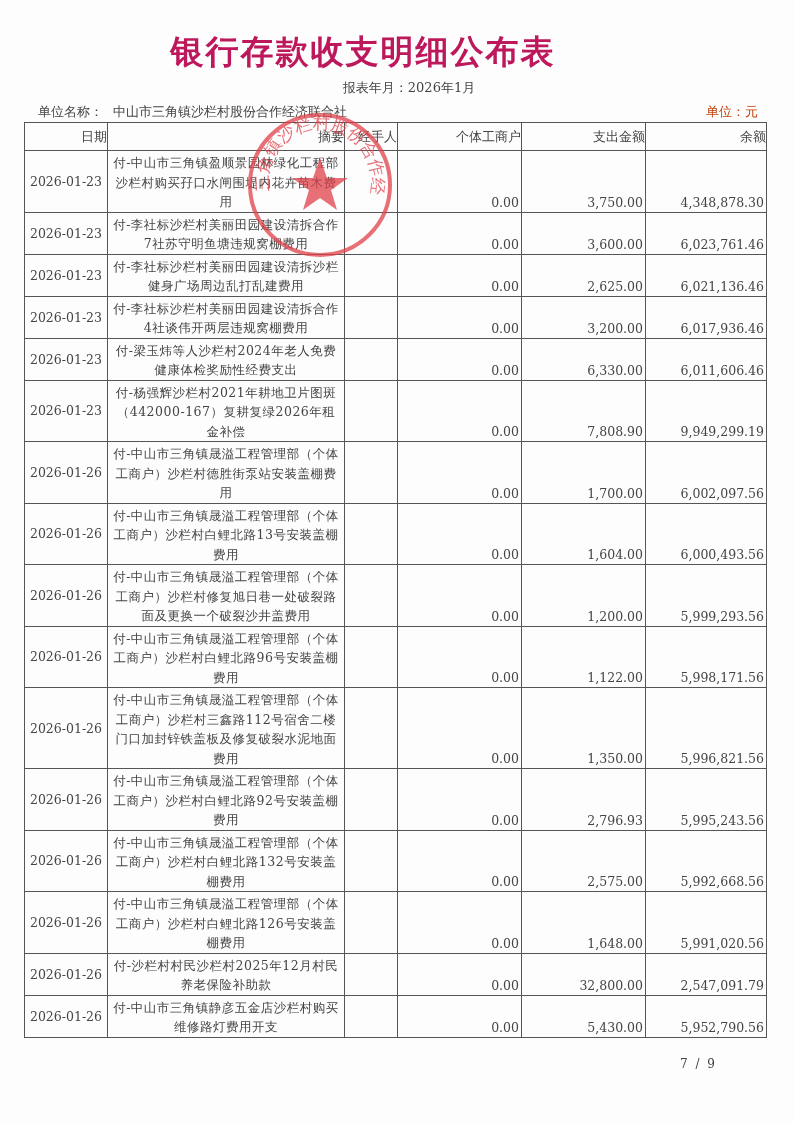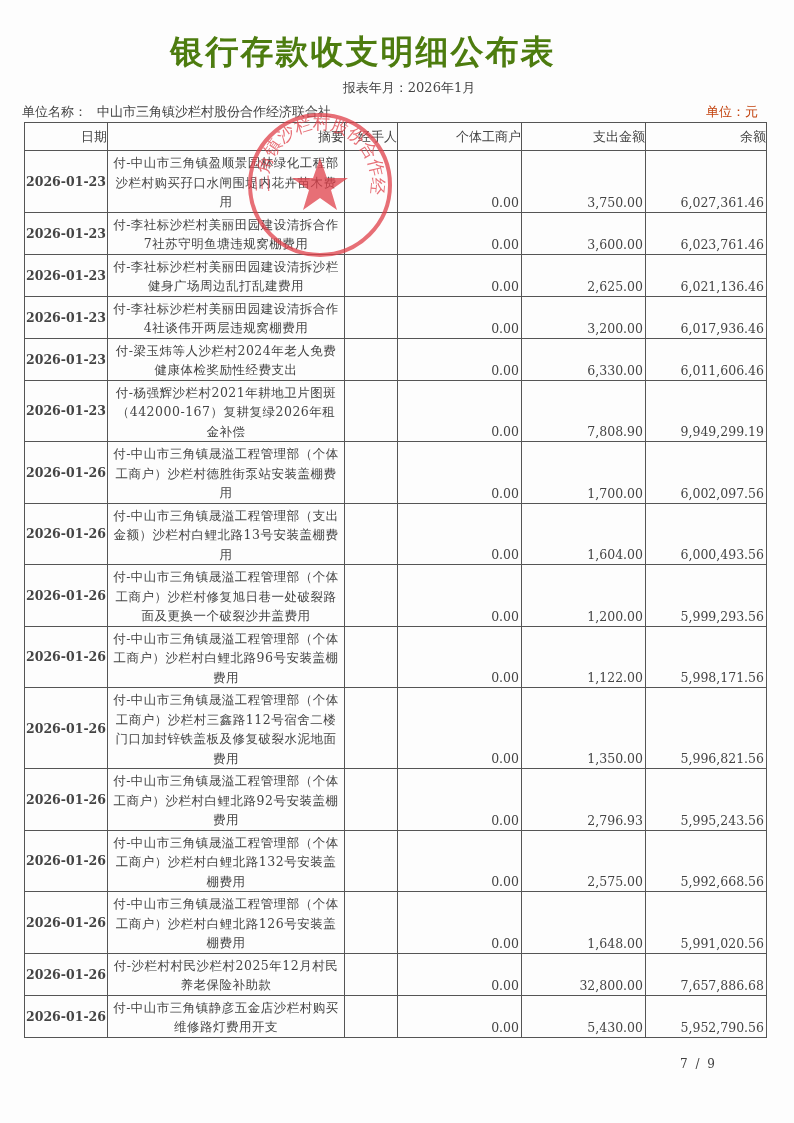--- a/index.html
+++ b/index.html
@@ -3,38 +3,38 @@
 <meta charset="utf-8">
 <style>
   html, body { margin:0; padding:0; }
   body {
     width:794px; height:1123px; background:#fdfdfd; position:relative; overflow:hidden;
     font-family:"DejaVu Serif", "Liberation Serif", serif; color:#333;
   }
   .title {
     position:absolute; top:30px; left:0; width:726px; text-align:center;
     font-family:"DejaVu Sans", "Liberation Sans", sans-serif;
-    font-size:33px; font-weight:bold; letter-spacing:2px; color:#4d7c0f;
+    font-size:33px; font-weight:bold; letter-spacing:2px; color:#be185d;
   }
   .period {
     position:absolute; top:79px; left:0; width:794px; text-align:center;
     font-size:13px; color:#444; padding-left:24px; box-sizing:border-box;
   }
   .unit-name { position:absolute; top:103px; left:22px; font-size:13px; color:#444; }
-  .unit-name .lbl { margin-right:10px; }
+  .unit-name .lbl { margin-right:10px;margin-left:16px; }
   .unit-right { position:absolute; top:103px; right:36px; font-size:13px; color:#c2410c; }
   table {
     position:absolute; top:122px; left:24px; border-collapse:collapse;
     table-layout:fixed; width:742px;
   }
   td, th {
     border:1px solid #555; font-size:12px; color:#444; font-weight:normal; padding:0;
   }
   th { height:27px; text-align:right; font-size:13px; }
-  td.date { text-align:center; vertical-align:middle; font-size:12.5px;font-weight:bold; }
+  td.date { text-align:center; vertical-align:middle; font-size:12.5px; }
   td.summary {
     vertical-align:top; text-align:center; padding:2px 3px 0 3px; line-height:19.5px;
     font-size:12.5px; letter-spacing:0.5px; word-break:break-all;
   }
   td.num { text-align:right; vertical-align:bottom; padding:0 2px 2px 0; font-size:12.5px; }
   .page-num { position:absolute; top:1057px; left:680px; font-size:12px; color:#404040; letter-spacing:2px; }
   .stamp {
     position:absolute; left:245px; top:110px; width:150px; height:150px; pointer-events:none; opacity:0.75;
   }
 </style>
@@ -67,21 +67,21 @@
       <th>余额</th>
     </tr>
   </thead>
   <tbody id="ledger-body">
       <tr style="height: 60px;">
         <td class="date">2026-01-23</td>
         <td class="summary">付-中山市三角镇盈顺景园林绿化工程部沙栏村购买孖口水闸围堤内花卉苗木费用</td>
         <td class="num"></td>
         <td class="num">0.00</td>
         <td class="num">3,750.00</td>
-        <td class="num">6,027,361.46</td>
+        <td class="num">4,348,878.30</td>
       </tr>
       <tr style="height: 42px;">
         <td class="date">2026-01-23</td>
         <td class="summary">付-李社标沙栏村美丽田园建设清拆合作7社苏守明鱼塘违规窝棚费用</td>
         <td class="num"></td>
         <td class="num">0.00</td>
         <td class="num">3,600.00</td>
         <td class="num">6,023,761.46</td>
       </tr>
       <tr style="height: 42px;">
@@ -119,21 +119,21 @@
       <tr style="height: 60px;">
         <td class="date">2026-01-26</td>
         <td class="summary">付-中山市三角镇晟溢工程管理部（个体工商户）沙栏村德胜街泵站安装盖棚费用</td>
         <td class="num"></td>
         <td class="num">0.00</td>
         <td class="num">1,700.00</td>
         <td class="num">6,002,097.56</td>
       </tr>
       <tr style="height: 60px;">
         <td class="date">2026-01-26</td>
-        <td class="summary">付-中山市三角镇晟溢工程管理部（支出金额）沙栏村白鲤北路13号安装盖棚费用</td>
+        <td class="summary">付-中山市三角镇晟溢工程管理部（个体工商户）沙栏村白鲤北路13号安装盖棚费用</td>
         <td class="num"></td>
         <td class="num">0.00</td>
         <td class="num">1,604.00</td>
         <td class="num">6,000,493.56</td>
       </tr>
       <tr style="height: 60px;">
         <td class="date">2026-01-26</td>
         <td class="summary">付-中山市三角镇晟溢工程管理部（个体工商户）沙栏村修复旭日巷一处破裂路面及更换一个破裂沙井盖费用</td>
         <td class="num"></td>
         <td class="num">0.00</td>
@@ -179,21 +179,21 @@
         <td class="num">0.00</td>
         <td class="num">1,648.00</td>
         <td class="num">5,991,020.56</td>
       </tr>
       <tr style="height: 42px;">
         <td class="date">2026-01-26</td>
         <td class="summary">付-沙栏村村民沙栏村2025年12月村民养老保险补助款</td>
         <td class="num"></td>
         <td class="num">0.00</td>
         <td class="num">32,800.00</td>
-        <td class="num">7,657,886.68</td>
+        <td class="num">2,547,091.79</td>
       </tr>
       <tr style="height: 42px;">
         <td class="date">2026-01-26</td>
         <td class="summary">付-中山市三角镇静彦五金店沙栏村购买维修路灯费用开支</td>
         <td class="num"></td>
         <td class="num">0.00</td>
         <td class="num">5,430.00</td>
         <td class="num">5,952,790.56</td>
       </tr>
     </tbody>

